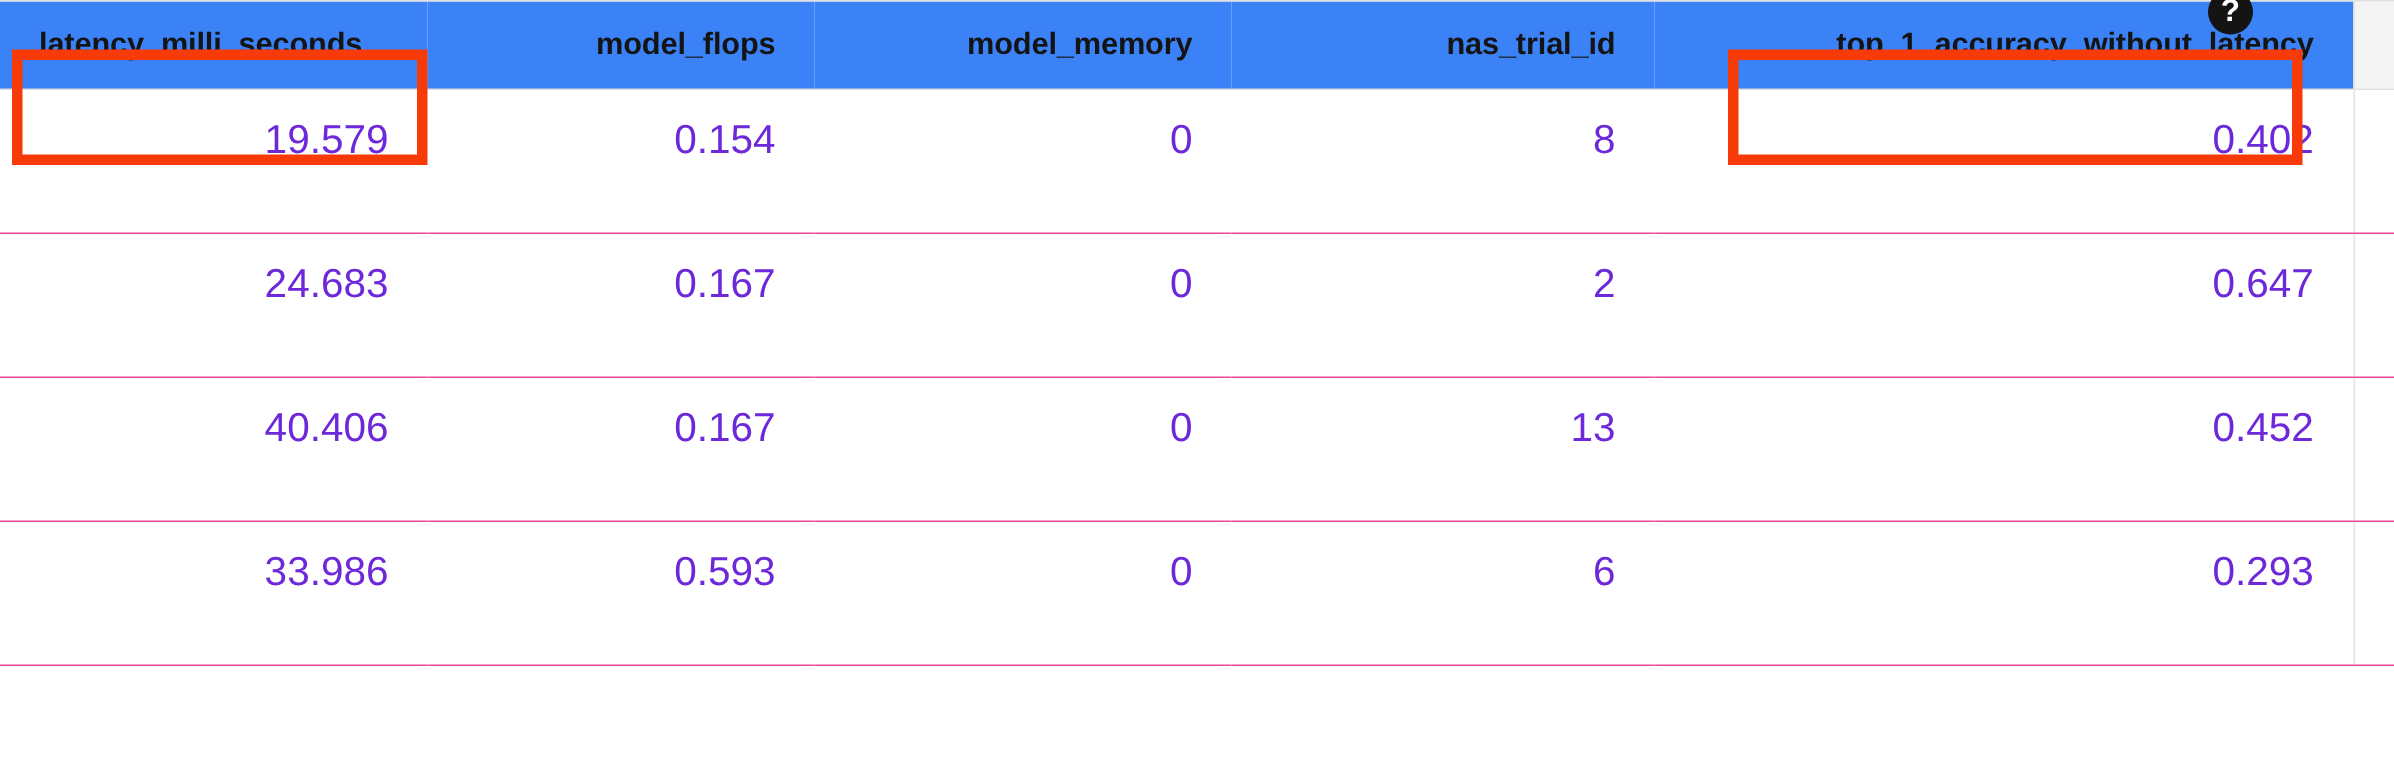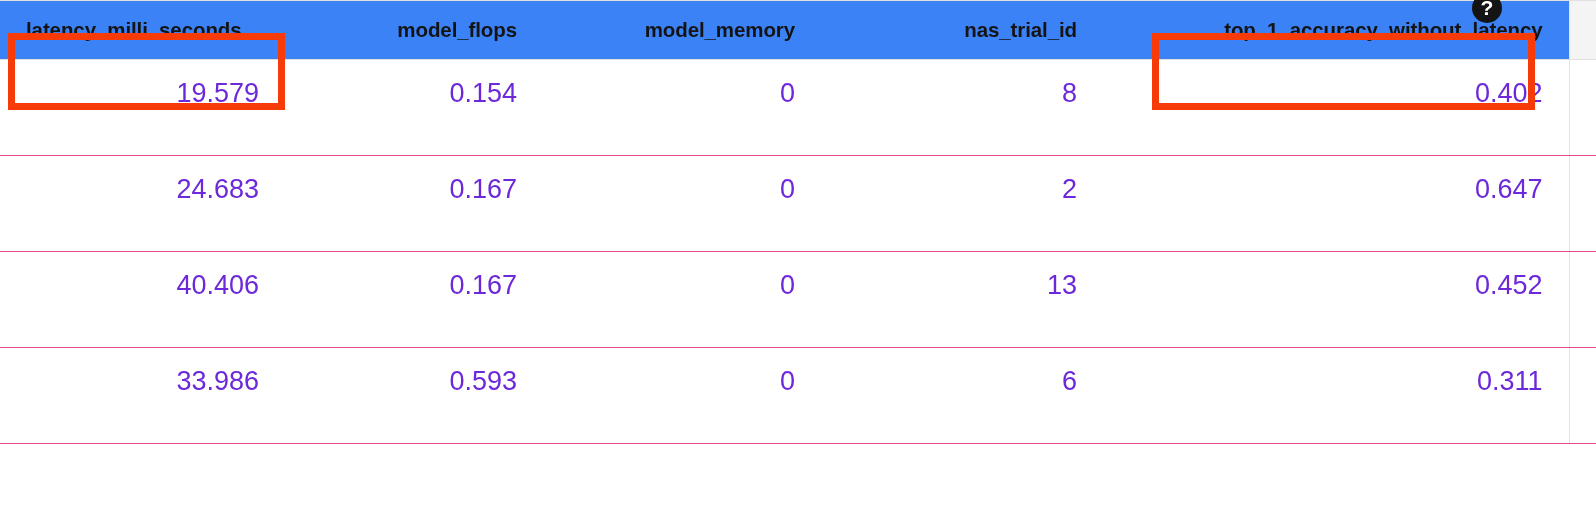--- a/index.html
+++ b/index.html
@@ -159,21 +159,21 @@
         <td>0</td>
         <td>13</td>
         <td>0.452</td>
         <td class="vsep-left"></td>
       </tr>
       <tr class="body-row">
         <td>33.986</td>
         <td>0.593</td>
         <td>0</td>
         <td>6</td>
-        <td>0.311</td>
+        <td>0.293</td>
         <td class="vsep-left"></td>
       </tr>
     </tbody>
   </table>
 
   <div id="ann-latency" class="annotation-box" style="border-color: rgb(247, 59, 8);"></div>
   <div id="ann-top1" class="annotation-box" style="border-color: rgb(247, 59, 8);"></div>
 
 </div>
 

